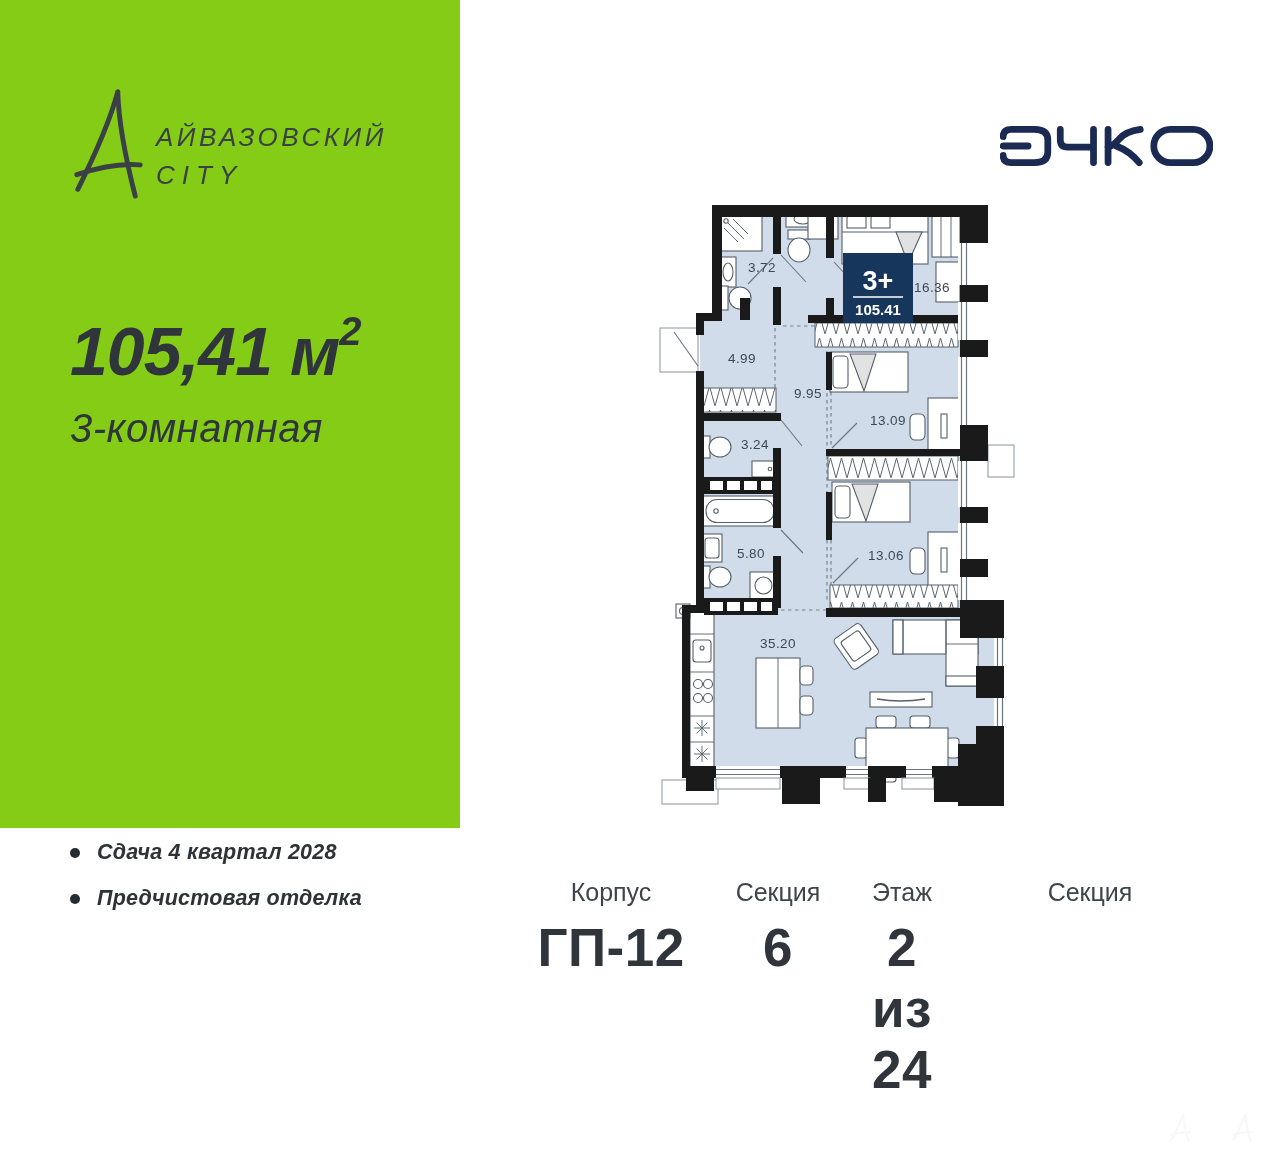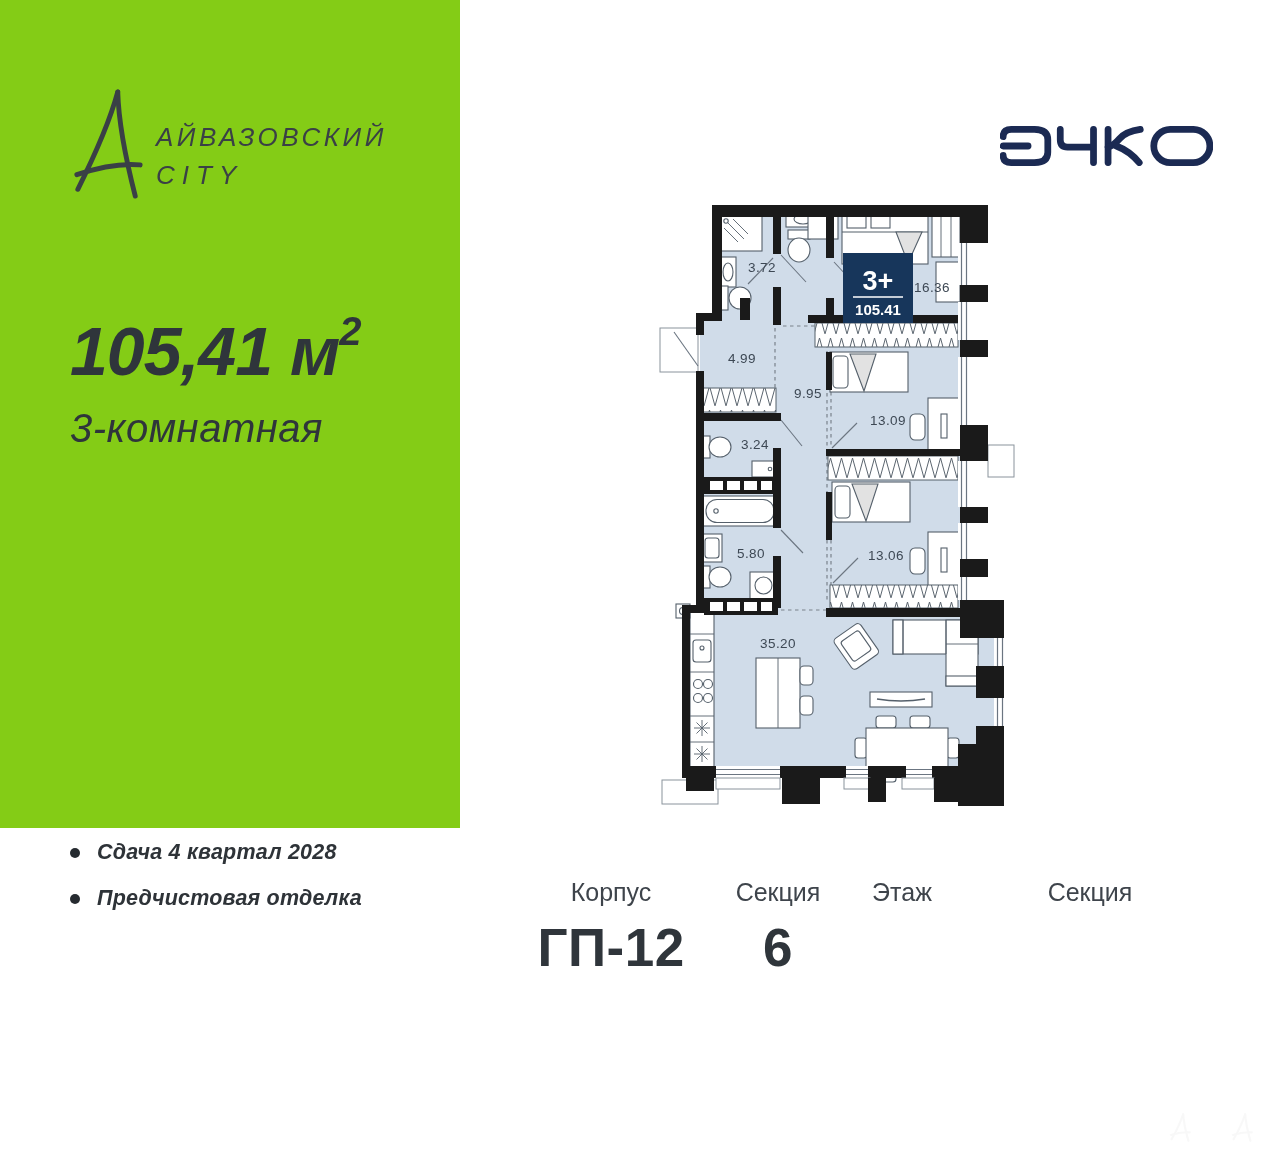--- a/index.html
+++ b/index.html
@@ -406,20 +406,21 @@
   <div class="spec spec1">
     <div class="slabel">Корпус</div>
     <div class="svalue">ГП-12</div>
   </div>
   <div class="spec spec2">
     <div class="slabel">Секция</div>
     <div class="svalue">6</div>
   </div>
   <div class="spec spec3">
     <div class="slabel">Этаж</div>
+    <div class="svalue">2 из 24</div>
   </div>
   <div class="spec spec4">
     <div class="slabel">Секция</div>
   </div>
 </div>
 
 <div class="watermarks">
   <svg viewBox="0 0 70 115">
       <g fill="none" stroke="#ECECEC" stroke-width="7" stroke-linecap="round">
     <path d="M45,20 C38,42 24,72 8,100"></path>

